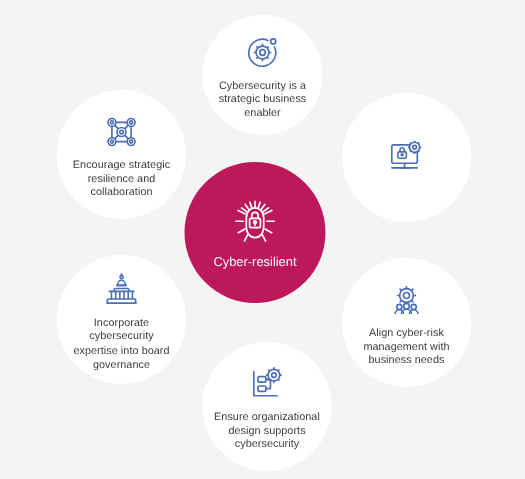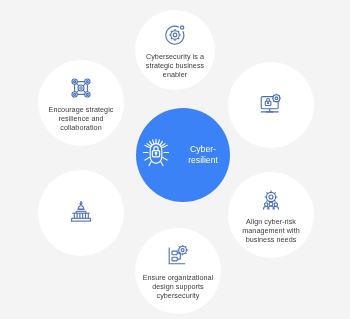--- a/index.html
+++ b/index.html
@@ -32,26 +32,26 @@
     line-height:9.1px;
     text-align:center;
     letter-spacing:0.05px;
     padding:0 6px;
     box-sizing:border-box;
   }
 
   
   #hub{
     position:absolute;
-    left:136px;top:108px;
+    left:123px;top:108px;
     width:94px;height:94px;
     border-radius:50%;
-    background:#3b82f6;
+    background:#be185d;
     display:flex;
-    flex-direction:row;
+    flex-direction:column;
     align-items:center;
     justify-content:center;
     box-sizing:border-box;
   }
   #hub .ico{line-height:0;margin-bottom:4px;}
   #hub .lbl{
     color:#ffffff;
     font-size:8.6px;
     line-height:11px;
     text-align:center;
@@ -170,20 +170,21 @@
         <path d="M10.4 11.2h7.2"></path>
         <path d="M9.2 13.3h9.6"></path>
         <path d="M5.4 15.2h17.2"></path>
         <path d="M7.3 15.2v5.1M10.1 15.2v5.1M12.9 15.2v5.1M15.7 15.2v5.1M18.5 15.2v5.1M21.3 15.2v5.1"></path>
         <path d="M4.6 20.3h18.8"></path>
         <path d="M3.9 23.1h20.2"></path>
         <path d="M4.6 20.3v2.8M23.4 20.3v2.8"></path>
         <path d="M9.2 13.3v1.9M18.8 13.3v1.9"></path>
       </svg>
     </span>
+    <span class="lbl">Incorporate cybersecurity expertise into board governance</span>
   </div>
 
   <div id="hub">
     <span class="ico">
       <svg width="40" height="34" viewBox="0 0 40 34" fill="none" stroke="#ffffff" stroke-width="1.15" stroke-linecap="round">
         <path d="M20 3.2v4.4M16.6 3.9l1.4 4.1M23.4 3.9L22 8M13.5 5.3l2.5 3.6M26.5 5.3L24 8.9M11 7.6l3.6 2.6M29 7.6l-3.6 2.6"></path>
         <path d="M13.3 11.5 8.8 9.3M26.7 11.5l4.5-2.2"></path>
         <path d="M12.1 16.5H7.4M27.9 16.5h4.7"></path>
         <path d="M13.3 21.6l-4.4 2.5M26.7 21.6l4.4 2.5"></path>
         <path d="M15.2 25.4 13 29.6M24.8 25.4l2.2 4.2"></path>

